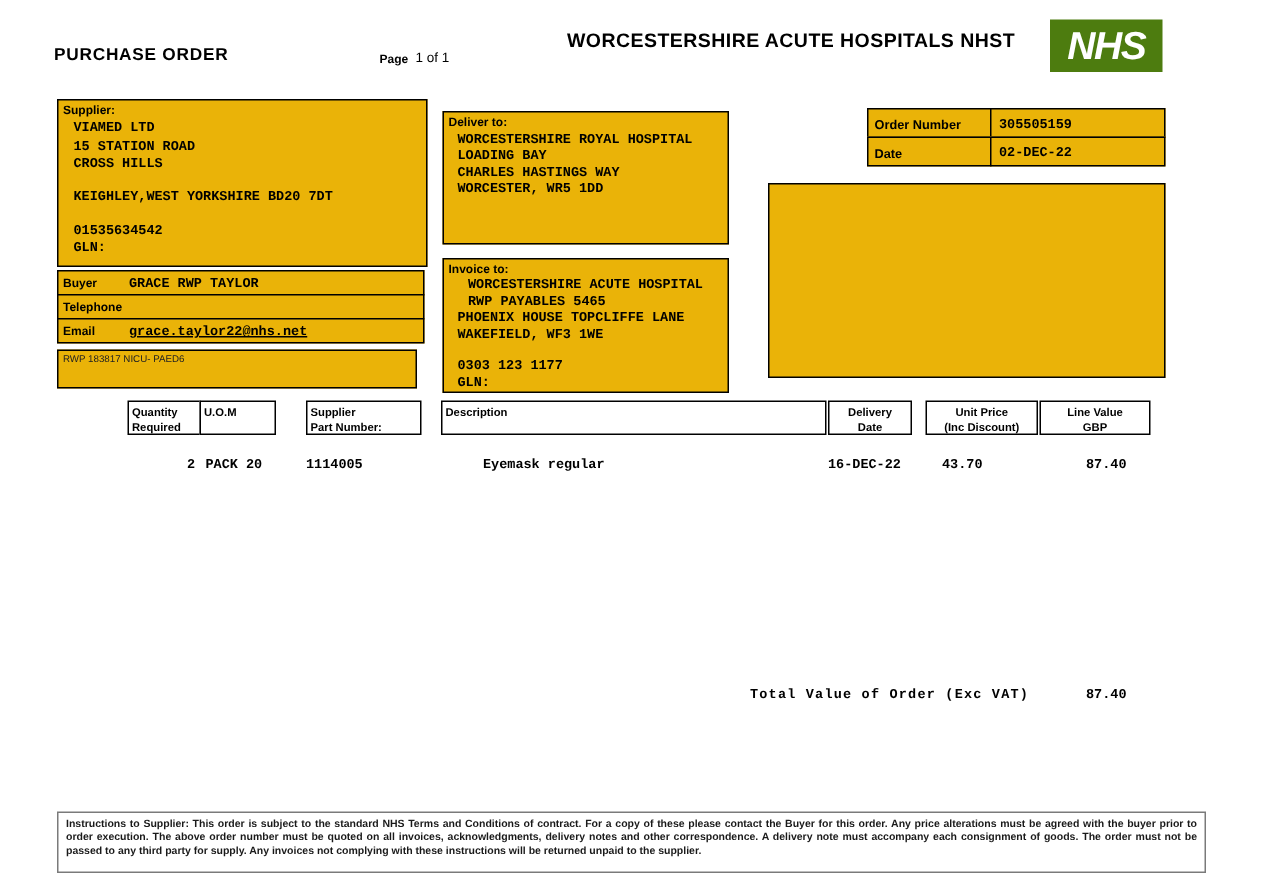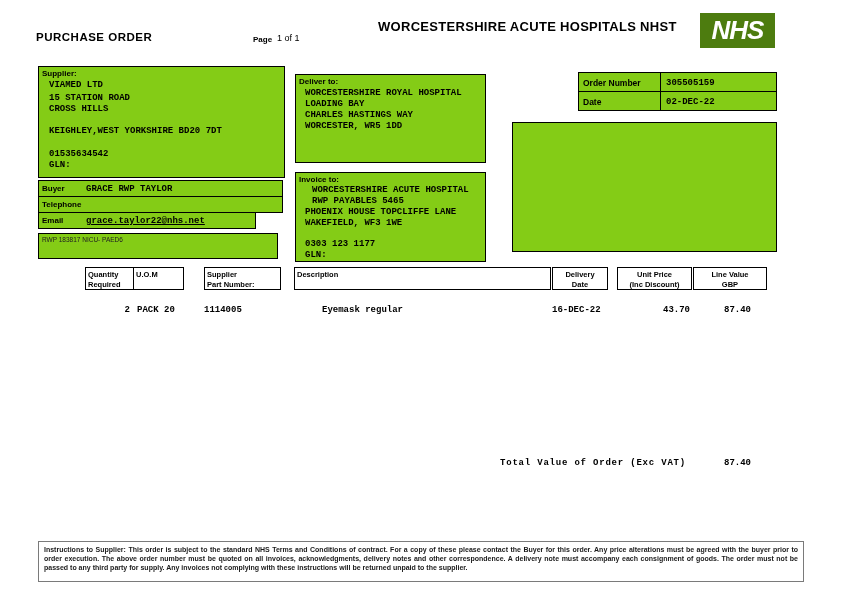--- a/index.html
+++ b/index.html
@@ -5,21 +5,21 @@
   html, body { margin: 0; padding: 0; }
   body {
     width: 842px; height: 595px;
     background: #ffffff;
     position: relative;
     overflow: hidden;
     font-family: "Liberation Sans", sans-serif;
     color: #000;
   }
   .abs { position: absolute; }
-  .box { position: absolute; border: 1px solid #000; box-sizing: border-box; background: #84cc16; }
+  .box { position: absolute; border: 1px solid #000; box-sizing: border-box; background: #eab308; }
   .lbl { font-family: "Liberation Sans", sans-serif; font-weight: bold; font-size: 8px; white-space: nowrap; }
   .mono { font-family: "Liberation Mono", "DejaVu Sans Mono", monospace; font-weight: bold; font-size: 9px; white-space: nowrap; }
   .hdrcell {
     position: absolute; border: 1px solid #000; box-sizing: border-box;
     font-family: "Liberation Sans", sans-serif; font-weight: bold; font-size: 7.5px;
     line-height: 9.5px; white-space: pre-line; padding: 2px 2px 0 2px; background: #fff;
   }
   .doc-title { font-weight: bold; font-size: 11.5px; letter-spacing: 0.5px; white-space: nowrap; }
   .org-title { font-weight: bold; font-size: 13px; letter-spacing: 0.3px; white-space: nowrap; }
   .nhs-logo {
@@ -68,21 +68,21 @@
 </div>
 
 <div class="box" style="left:38px; top:180px; width:245px; height:17px;">
   <span class="abs lbl" style="left:3px; top:3px;">Buyer</span>
   <span class="abs mono" style="left:47px; top:3px;">GRACE RWP TAYLOR</span>
 </div>
 <div class="box" style="left:38px; top:196px; width:245px; height:17px;">
   <span class="abs lbl" style="left:3px; top:3px;">Telephone</span>
   <span class="abs mono" style="left:47px; top:3px;"></span>
 </div>
-<div class="box" style="left:38px; top:212px; width:218px; height:17px;">
+<div class="box" style="left:38px; top:212px; width:245px; height:17px;">
   <span class="abs lbl" style="left:3px; top:3px;">Email</span>
   <span class="abs mono email" style="left:47px; top:3px;">grace.taylor22@nhs.net</span>
 </div>
 
 <div class="box" style="left:38px; top:233px; width:240px; height:26px;">
   <span class="abs" style="left:3px; top:2px; font-size:6.5px; white-space:nowrap; color:#222;">RWP 183817 NICU- PAED6</span>
 </div>
 
 <div class="box" style="left:295px; top:74px; width:191px; height:89px;">
   <span class="abs lbl" style="left:3px; top:2px;">Deliver to:</span>
@@ -130,21 +130,21 @@
 (Inc Discount)</div>
 <div class="hdrcell" style="left:693px; top:267px; width:74px; height:23px; text-align:center;">Line Value
 GBP</div>
 
 <div>
   <span class="abs mono rightalign" style="left:85px; top:305px; width:45px;">2</span>
   <span class="abs mono" style="left:137px; top:305px;">PACK 20</span>
   <span class="abs mono" style="left:204px; top:305px;">1114005</span>
   <span class="abs mono" style="left:322px; top:305px;">Eyemask regular</span>
   <span class="abs mono" style="left:552px; top:305px;">16-DEC-22</span>
-  <span class="abs mono rightalign" style="left:634px; top:305px; width:56px;">43.70</span>
+  <span class="abs mono rightalign" style="left:599px; top:305px; width:56px;">43.70</span>
   <span class="abs mono rightalign" style="left:693px; top:305px; width:58px;">87.40</span>
 </div>
 
 <span class="abs mono total-lbl" style="left:500px; top:458px;">Total Value of Order (Exc VAT)</span>
 <span class="abs mono rightalign" style="left:693px; top:458px; width:58px;">87.40</span>
 
 <div class="footerbox">
   <span>Instructions to Supplier: This order is subject to the standard NHS Terms and Conditions of contract. For a copy of these please contact the Buyer for this order. Any price alterations must be agreed with the buyer prior to order execution. The above order number must be quoted on all invoices, acknowledgments, delivery notes and other correspondence. A delivery note must accompany each consignment of goods. The order must not be passed to any third party for supply. Any invoices not complying with these instructions will be returned unpaid to the supplier.</span>
 </div>
 

